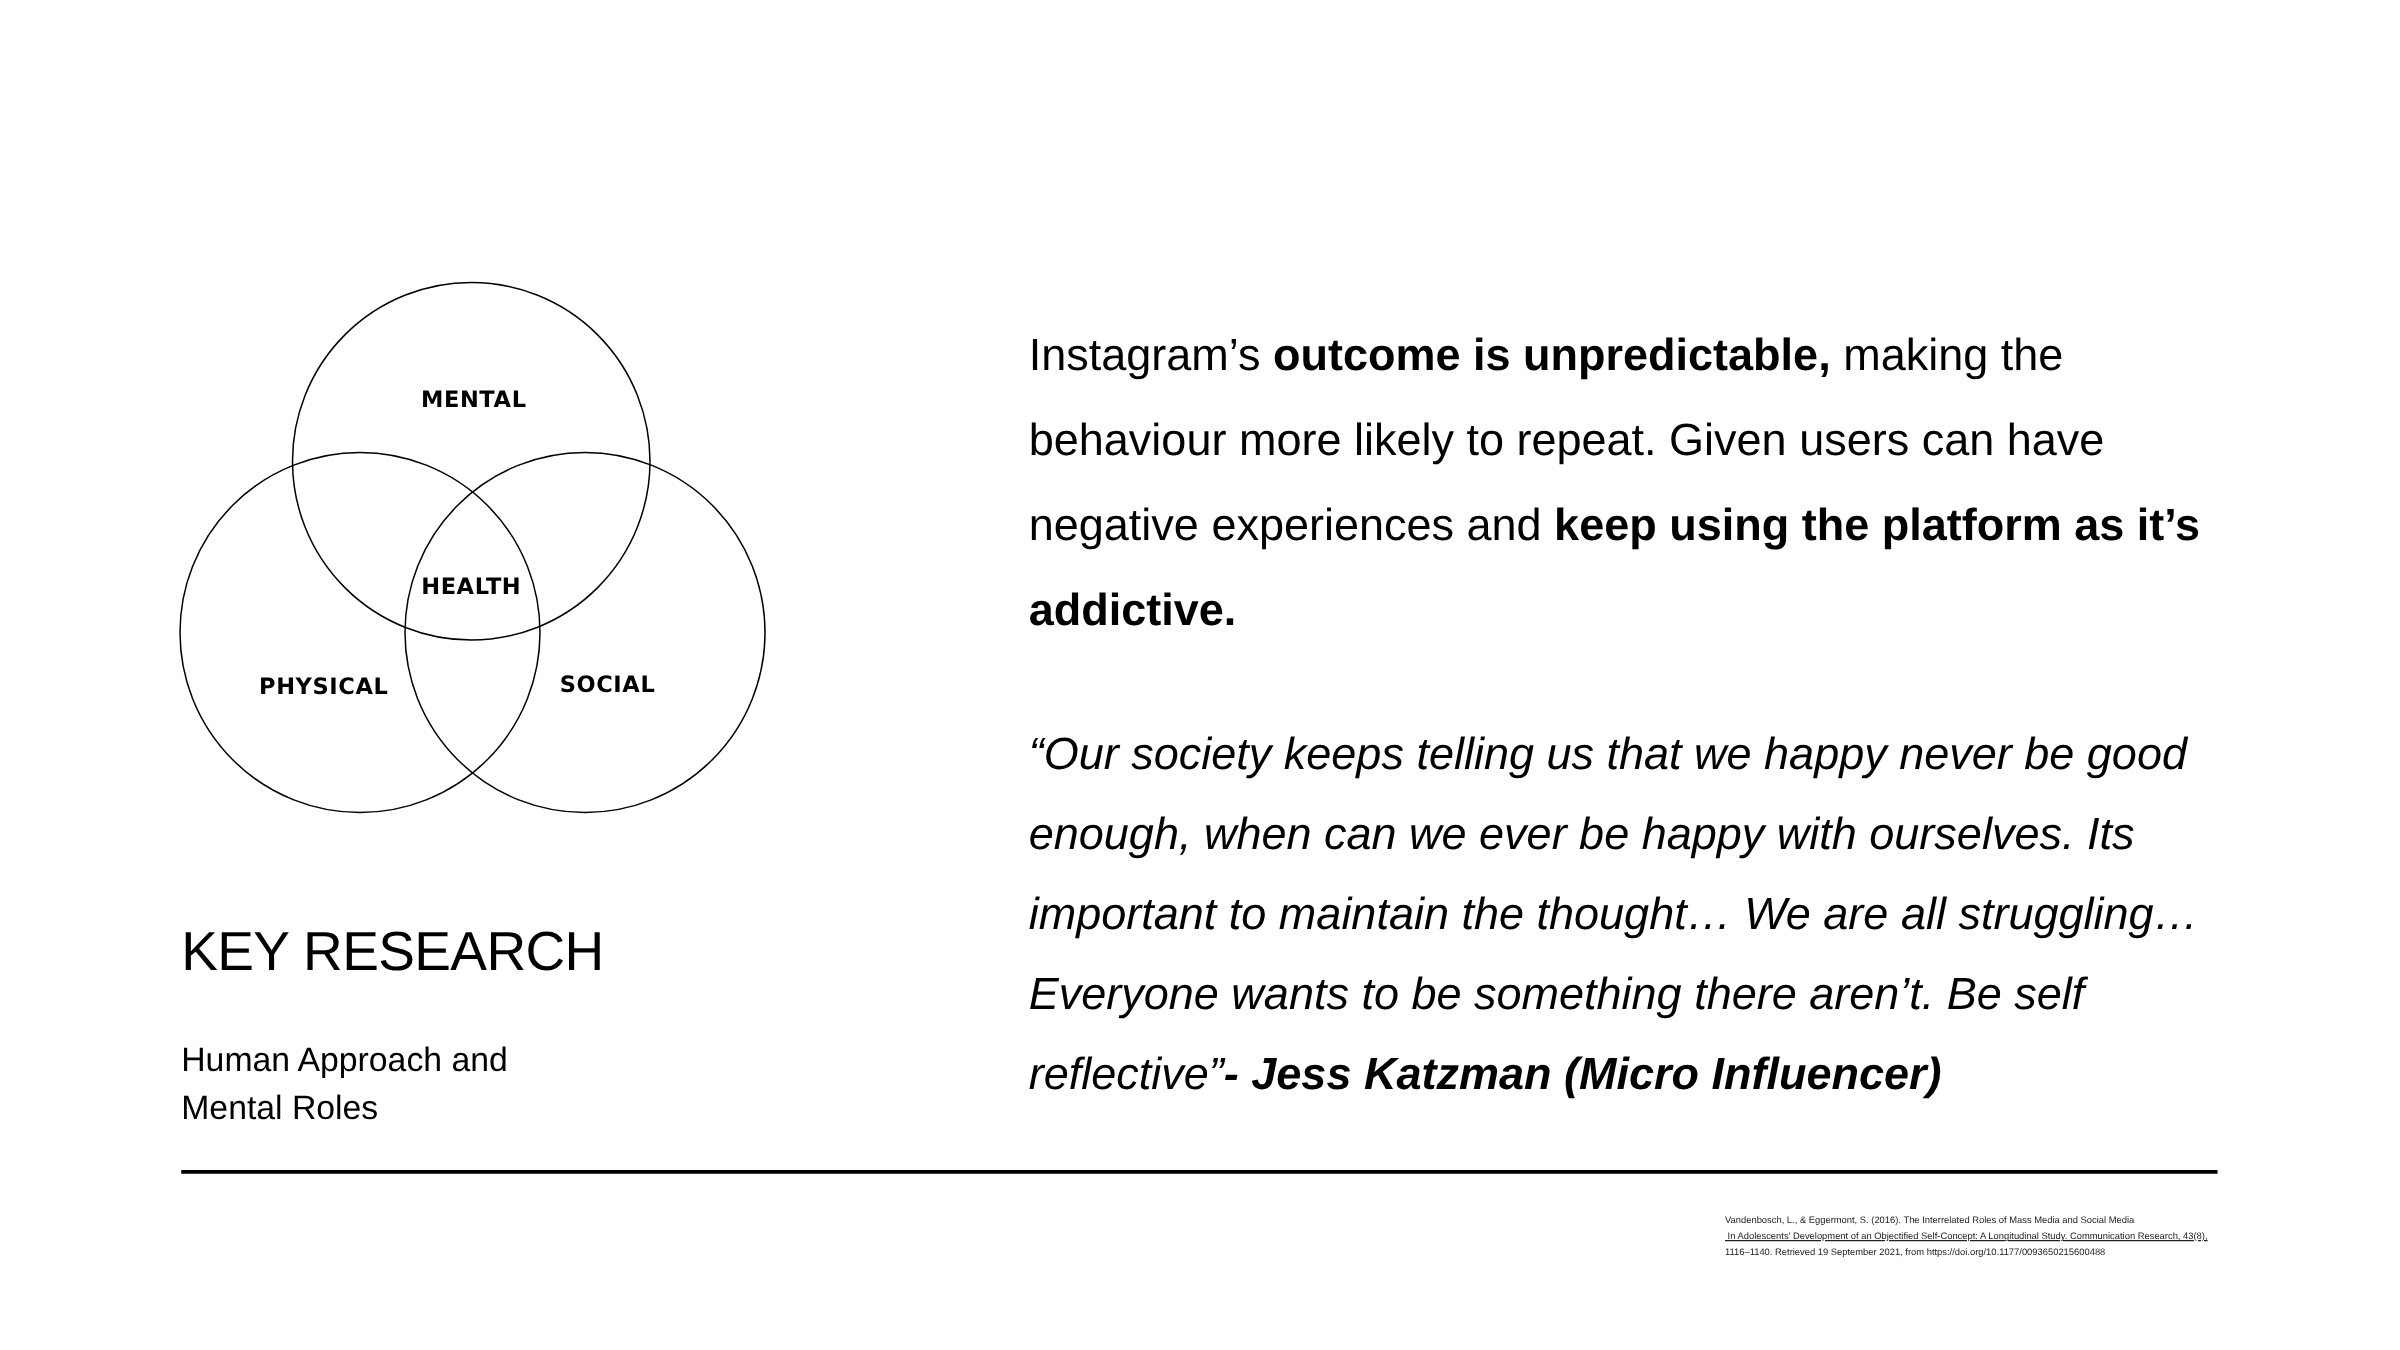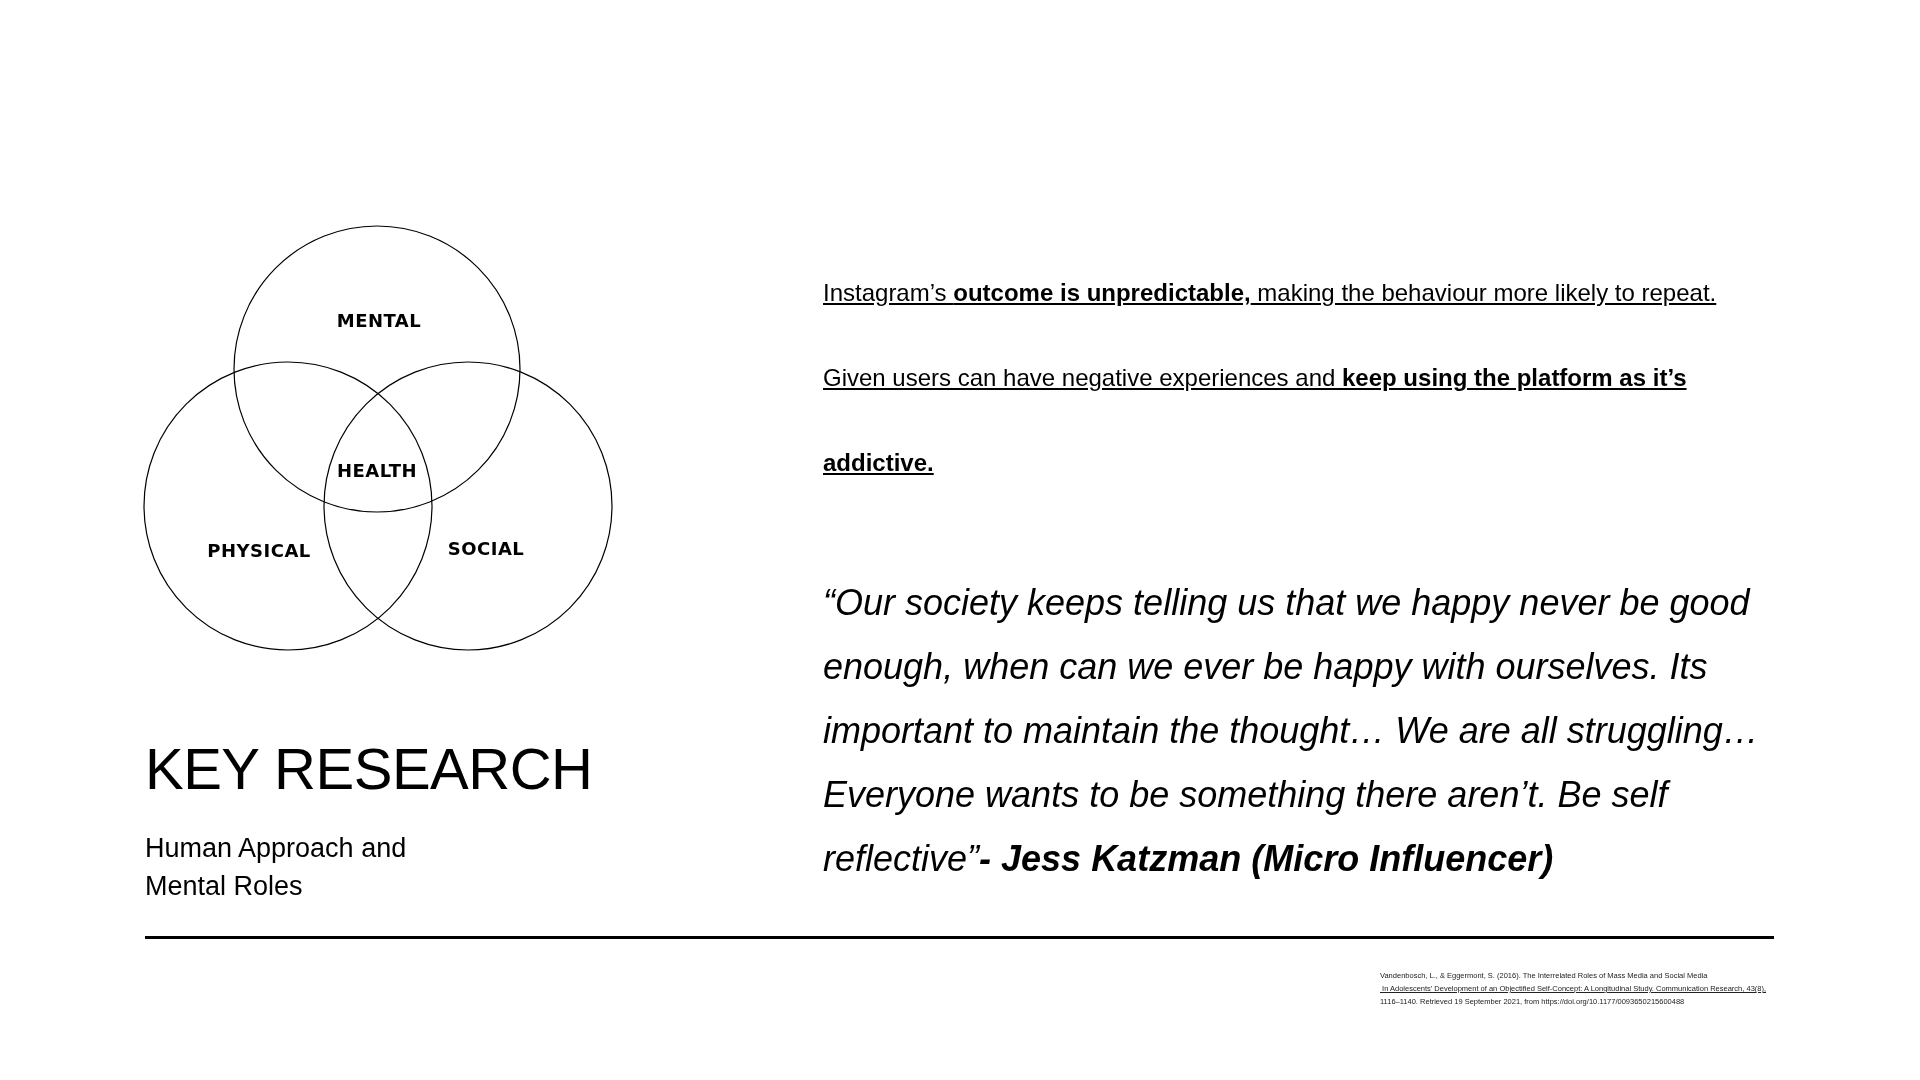--- a/index.html
+++ b/index.html
@@ -1,21 +1,21 @@
 <!DOCTYPE html>
 <html><head>
 <meta charset="utf-8">
 <style>
   html, body { margin: 0; padding: 0; background: #ffffff; }
   body { width: 1920px; height: 1080px; position: relative; overflow: hidden; font-family: "Liberation Sans", sans-serif; color: #000; }
   .venn { position: absolute; left: 140px; top: 220px; width: 480px; height: 440px; }
   .venn-label { position: absolute; font-family: "DejaVu Sans", sans-serif; font-weight: bold; font-size: 18px; letter-spacing: 0.5px; transform: translate(-50%, -50%); white-space: nowrap; }
-  .title { position: absolute; left: 145px; top: 740px; font-size: 58px; font-weight: normal; letter-spacing: -0.5px; margin: 0; line-height: 1; }
+  .title { position: absolute; left: 145px; top: 740px; font-size: 44px; font-weight: normal; letter-spacing: -0.5px; margin: 0; line-height: 1; }
   .subtitle { position: absolute; left: 145px; top: 829px; font-size: 27px; line-height: 38px; margin: 0; }
-  .body-text { position: absolute; left: 823px; top: 250px; width: 960px; font-size: 24px; line-height: 85px; margin: 0; text-decoration: underline; }
+  .body-text { position: absolute; left: 823px; top: 250px; width: 960px; font-size: 36px; line-height: 68px; margin: 0; }
   .quote { position: absolute; left: 823px; top: 571px; width: 960px; font-size: 36px; line-height: 64px; font-style: italic; margin: 0; }
   .rule { position: absolute; left: 145px; top: 936px; width: 1629px; height: 3px; background: #000; }
   .citation { position: absolute; left: 1380px; top: 969px; font-size: 7.5px; line-height: 13px; color: #222; white-space: nowrap; }
   b { font-weight: bold; }
 </style>
 </head>
 <body>
 
 <div class="venn">
   <svg width="480" height="440" viewBox="0 0 480 440">

